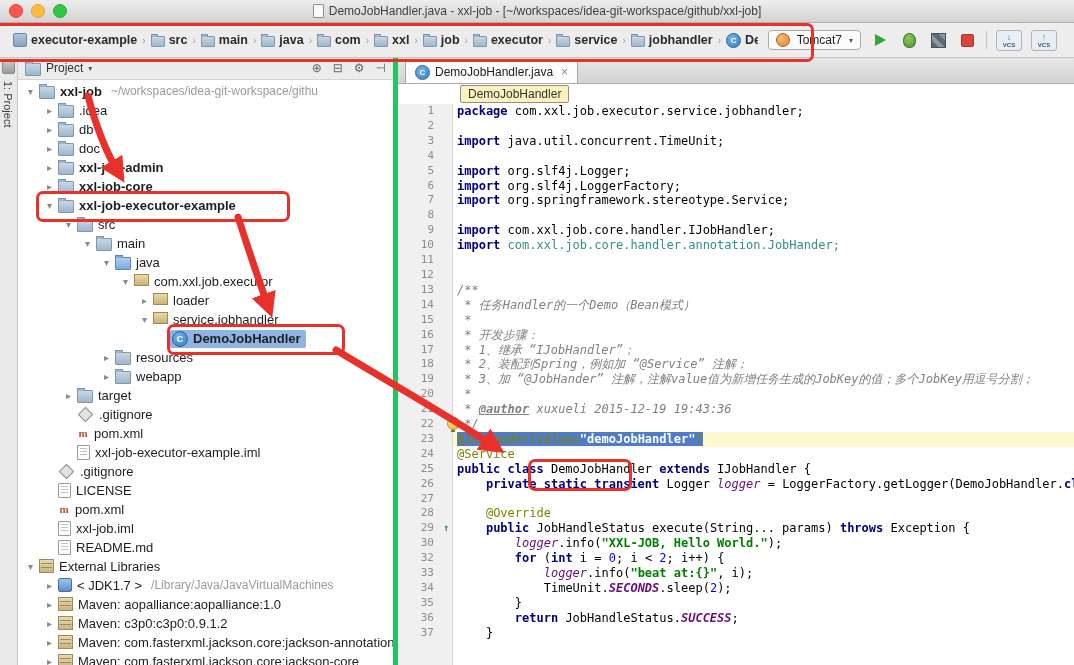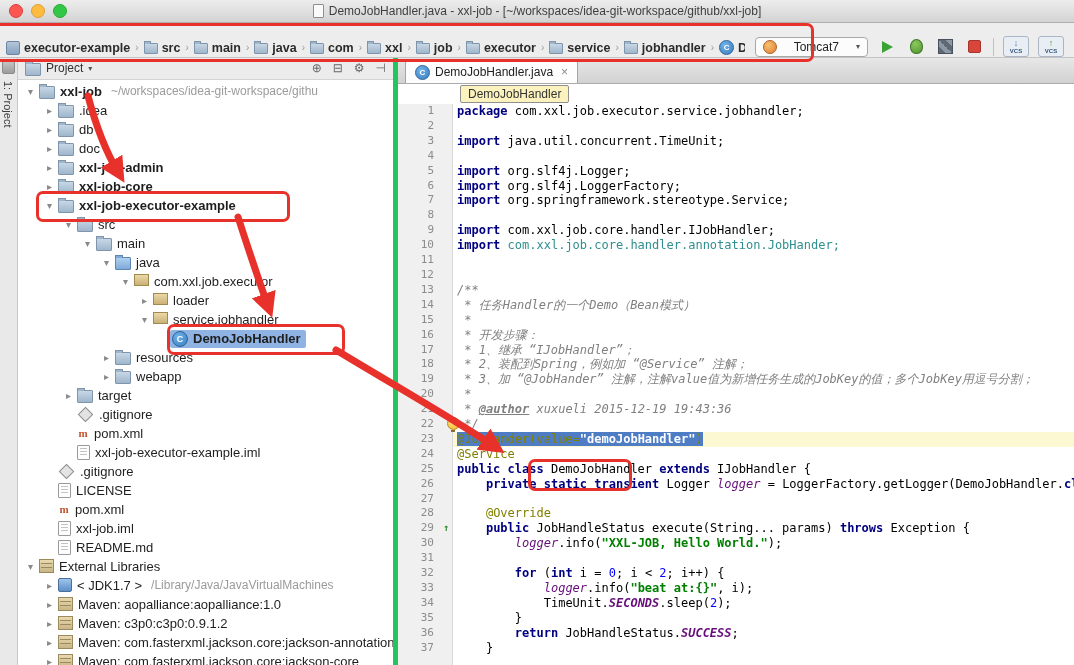--- a/index.html
+++ b/index.html
@@ -12,33 +12,33 @@
   .lights{display:flex;gap:8px;padding-left:9px;z-index:2}
   .light{width:12px;height:12px;border-radius:50%}
   .light.red{background:#FC5753;border:1px solid #DF3E39}
   .light.yellow{background:#FDBC40;border:1px solid #DE9F34}
   .light.green{background:#33C748;border:1px solid #27AA35}
   .title-text{position:absolute;left:0;right:0;text-align:center;font-size:12px;color:#3E3E3E;
               display:flex;justify-content:center;align-items:center;gap:5px}
   .title-ficon{display:inline-block;width:9px;height:12px;background:#FAFAFA;border:1px solid #8E8E8E;border-radius:1px}
 
   
-  .toolbar{height:34px;background:#EDEDED;border-bottom:1px solid #C4C4C4;display:flex;align-items:flex-end;
-           padding:0 4px;position:relative;z-index:1}
+  .toolbar{height:34px;background:#EDEDED;border-bottom:1px solid #C4C4C4;display:flex;align-items:center;
+           padding:0 11px;position:relative;z-index:1}
   .crumbs{display:flex;align-items:center;flex:1;overflow:hidden;white-space:nowrap}
   .crumb{display:flex;align-items:center;gap:4px;font-size:12.5px;font-weight:bold;color:#2B2B2B;padding:2px 2px}
   .crumb-sep{color:#9B9B9B;font-size:10px;margin:0 3px}
   .ci{flex:none;position:relative;display:inline-flex;align-items:center;justify-content:center}
   .ci.module{width:12px;height:12px;border-radius:2px;background:linear-gradient(#B4C6DA,#87A2BF);border:1px solid #6C86A3}
   .ci.folder{width:12px;height:9px;border-radius:1px;background:linear-gradient(#C7D7E6,#9FB6CB);border:1px solid #7E95AC;margin-top:2px}
   .ci.folder::before{content:"";position:absolute;top:-3px;left:-1px;width:5px;height:2px;background:#9FB6CB;border:1px solid #7E95AC;border-bottom:none}
   .ci.class{width:13px;height:13px;border-radius:50%;background:radial-gradient(circle at 35% 30%,#6FB1E8,#3A7FC1);
             border:1px solid #2C6399;color:#fff;font-size:8px;font-weight:bold}
   .right-cluster{display:flex;align-items:center;gap:9px;padding:0 6px 0 10px;flex:none}
-  .runconfig{display:flex;align-items:center;gap:17px;background:#FCFCFC;border:1px solid #A8A8A8;border-radius:4px;
+  .runconfig{display:flex;align-items:center;gap:7px;background:#FCFCFC;border:1px solid #A8A8A8;border-radius:4px;
              padding:2px 7px;font-size:12px;color:#222}
   .tomcat-icon{width:12px;height:12px;border-radius:50%;background:radial-gradient(circle at 35% 35%,#F6C26B,#E07B39);border:1px solid #B55F22}
   .dd{font-size:8px;color:#555}
   .icon-btn{width:20px;height:20px;display:flex;align-items:center;justify-content:center}
   .play-icon{width:0;height:0;border-left:11px solid #3BA336;border-top:6px solid transparent;border-bottom:6px solid transparent}
   .bug-icon{width:11px;height:13px;background:radial-gradient(circle at 40% 30%,#8CC95E,#4E9430);border:1px solid #3F7A26;border-radius:50% 50% 45% 45%}
   .cov-icon{width:13px;height:13px;border:1px solid #49525C;background:
       linear-gradient(45deg,#5E6974 25%,#8C98A5 25% 50%,#5E6974 50% 75%,#8C98A5 75%)}
   .stop-icon{width:11px;height:11px;background:#D8453A;border:1px solid #A8352C;border-radius:2px}
   .tsep{width:1px;height:18px;background:#C2C2C2}
@@ -507,21 +507,20 @@
         <div class="cline"><span class="ln">21</span><span class="gicon"></span><span class="ctext"><span class="seg c"> * </span><span class="seg ct">@author</span><span class="seg c"> xuxueli 2015-12-19 19:43:36</span></span></div>
         <div class="cline"><span class="ln">22</span><span class="gicon"></span><span class="ctext"><span class="seg c"> */</span></span></div>
         <div class="cline cur"><span class="ln">23</span><span class="gicon"></span><span class="ctext"><span class="seg a sel">@JobHander(value=</span><span class="seg si sel">"demoJobHandler"</span><span class="seg a sel">)</span></span></div>
         <div class="cline"><span class="ln">24</span><span class="gicon"></span><span class="ctext"><span class="seg a">@Service</span></span></div>
         <div class="cline"><span class="ln">25</span><span class="gicon"></span><span class="ctext"><span class="seg k">public class </span><span class="seg p">DemoJobHandler </span><span class="seg k">extends </span><span class="seg p">IJobHandler {</span></span></div>
         <div class="cline"><span class="ln">26</span><span class="gicon"></span><span class="ctext"><span class="seg p">    </span><span class="seg k">private static transient </span><span class="seg p">Logger </span><span class="seg f">logger</span><span class="seg p"> = LoggerFactory.getLogger(DemoJobHandler.</span><span class="seg k">class</span></span></div>
         <div class="cline"><span class="ln">27</span><span class="gicon"></span><span class="ctext"></span></div>
         <div class="cline"><span class="ln">28</span><span class="gicon"></span><span class="ctext"><span class="seg p">    </span><span class="seg a">@Override</span></span></div>
         <div class="cline"><span class="ln">29</span><span class="gicon">↑</span><span class="ctext"><span class="seg p">    </span><span class="seg k">public </span><span class="seg p">JobHandleStatus execute(String... params) </span><span class="seg k">throws </span><span class="seg p">Exception {</span></span></div>
         <div class="cline"><span class="ln">30</span><span class="gicon"></span><span class="ctext"><span class="seg p">        </span><span class="seg f">logger</span><span class="seg p">.info(</span><span class="seg s">"XXL-JOB, Hello World."</span><span class="seg p">);</span></span></div>
-        <div class="cline"><span class="ln">31</span><span class="gicon"></span><span class="ctext"></span></div>
         <div class="cline"><span class="ln">32</span><span class="gicon"></span><span class="ctext"><span class="seg p">        </span><span class="seg k">for </span><span class="seg p">(</span><span class="seg k">int </span><span class="seg p">i = </span><span class="seg n">0</span><span class="seg p">; i &lt; </span><span class="seg n">2</span><span class="seg p">; i++) {</span></span></div>
         <div class="cline"><span class="ln">33</span><span class="gicon"></span><span class="ctext"><span class="seg p">            </span><span class="seg f">logger</span><span class="seg p">.info(</span><span class="seg s">"beat at:{}"</span><span class="seg p">, i);</span></span></div>
         <div class="cline"><span class="ln">34</span><span class="gicon"></span><span class="ctext"><span class="seg p">            </span><span class="seg p">TimeUnit.</span><span class="seg sf">SECONDS</span><span class="seg p">.sleep(</span><span class="seg n">2</span><span class="seg p">);</span></span></div>
         <div class="cline"><span class="ln">35</span><span class="gicon"></span><span class="ctext"><span class="seg p">        }</span></span></div>
         <div class="cline"><span class="ln">36</span><span class="gicon"></span><span class="ctext"><span class="seg p">        </span><span class="seg k">return </span><span class="seg p">JobHandleStatus.</span><span class="seg sf">SUCCESS</span><span class="seg p">;</span></span></div>
         <div class="cline"><span class="ln">37</span><span class="gicon"></span><span class="ctext"><span class="seg p">    }</span></span></div>
       </div>
   </div>
 </div>
 

